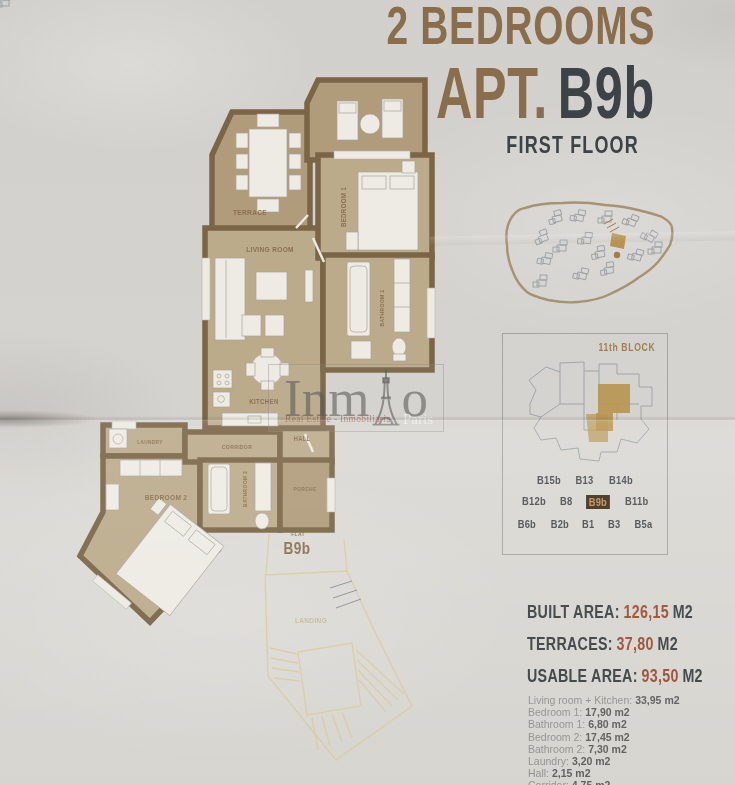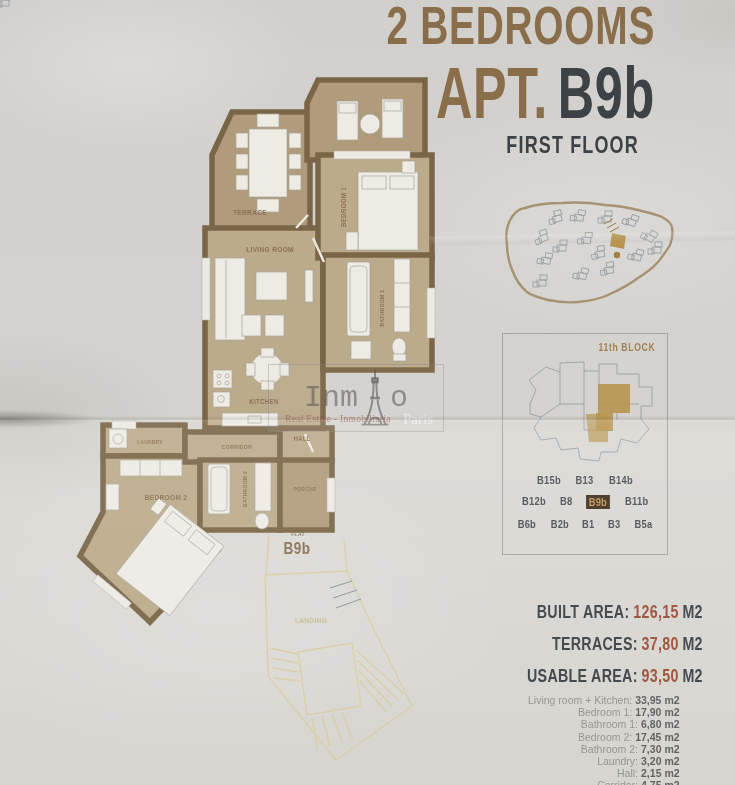--- a/index.html
+++ b/index.html
@@ -6,21 +6,20 @@
   .page{
     position:relative;width:735px;height:785px;overflow:hidden;
     font-family:"Liberation Sans",sans-serif;
     background-image:
       radial-gradient(ellipse 300px 150px at 18% 8%, rgba(255,255,255,.22), transparent 60%),
       radial-gradient(ellipse 420px 200px at 82% 28%, rgba(255,255,255,.18), transparent 60%),
       radial-gradient(ellipse 500px 260px at 30% 78%, rgba(255,255,255,.16), transparent 60%),
       radial-gradient(ellipse 260px 130px at 2% 53%, rgba(90,85,78,.10), transparent 65%),
       radial-gradient(ellipse 200px 90px at 100% 2%, rgba(90,85,78,.08), transparent 65%),
       linear-gradient(180deg,#d2d0cc 0%,#d5d3cf 53%,#dad8d3 55%,#d6d4cf 100%);
-    text-align: right;
   }
   .abs{position:absolute;}
   svg{display:block;}
   
   .room{fill:var(--floor);stroke:var(--wall);stroke-width:5.5;stroke-linejoin:miter;}
   .roomT{fill:var(--terrace);stroke:var(--wall);stroke-width:5.5;stroke-linejoin:miter;}
   .furn{fill:var(--furn);stroke:#a8a49b;stroke-width:.7;}
   .furnl{fill:none;stroke:#a8a49b;stroke-width:.7;}
   .win{fill:#eceae3;stroke:#b7b3aa;stroke-width:.6;}
   .door{stroke:#eceae3;stroke-width:2.4;fill:none;}
@@ -56,21 +55,21 @@
             transform:scale(.75,1);transform-origin:0 0;margin-bottom:10px;}
   .arealine .al{color:var(--dark);margin-right:5px;}
   .arealine .av{color:var(--red);margin-right:5px;}
   .arealine .au{color:var(--dark);}
   .roomlist{font-size:10.5px;line-height:12.2px;white-space:nowrap;}
   .roomlist .rn{color:var(--listName);margin-right:3px;}
   .roomlist .rv{color:var(--listVal);font-weight:bold;}
   
   .wm{left:268px;top:364px;width:174px;height:66px;border:1px solid rgba(130,130,128,.35);
       background:rgba(215,215,213,.06);z-index:6;display:flex;align-items:center;justify-content:center;}
-  .wm .big{font-family:Liberation Mono, monospace;font-size:30px;color:rgba(88,88,86,.58);line-height:1;}
+  .wm .big{font-family:Liberation Serif, serif;font-size:53px;color:rgba(88,88,86,.58);line-height:1;}
   .wm .tag{position:absolute;left:16px;bottom:7px;font-family:"Liberation Serif",serif;
            font-size:9.5px;color:rgba(155,92,78,.68);letter-spacing:.3px;}
   .wm .city{position:absolute;right:10px;bottom:3px;font-family:"Liberation Serif",serif;
             font-size:15px;color:rgba(238,238,236,.9);}
   
   .fold{left:0;top:416px;width:100%;height:7px;pointer-events:none;z-index:8;
         background:linear-gradient(180deg,rgba(80,75,68,0) 0%,rgba(80,75,68,.16) 45%,rgba(252,252,250,.22) 65%,rgba(252,252,250,0) 100%);}
   .foldL{left:0;top:410px;width:100px;height:18px;pointer-events:none;z-index:8;
          background:radial-gradient(ellipse at 6% 50%,rgba(55,50,44,.38),rgba(55,50,44,0) 70%);}
   .lowerSheet{left:0;top:422px;right:0;bottom:0;pointer-events:none;z-index:7;

